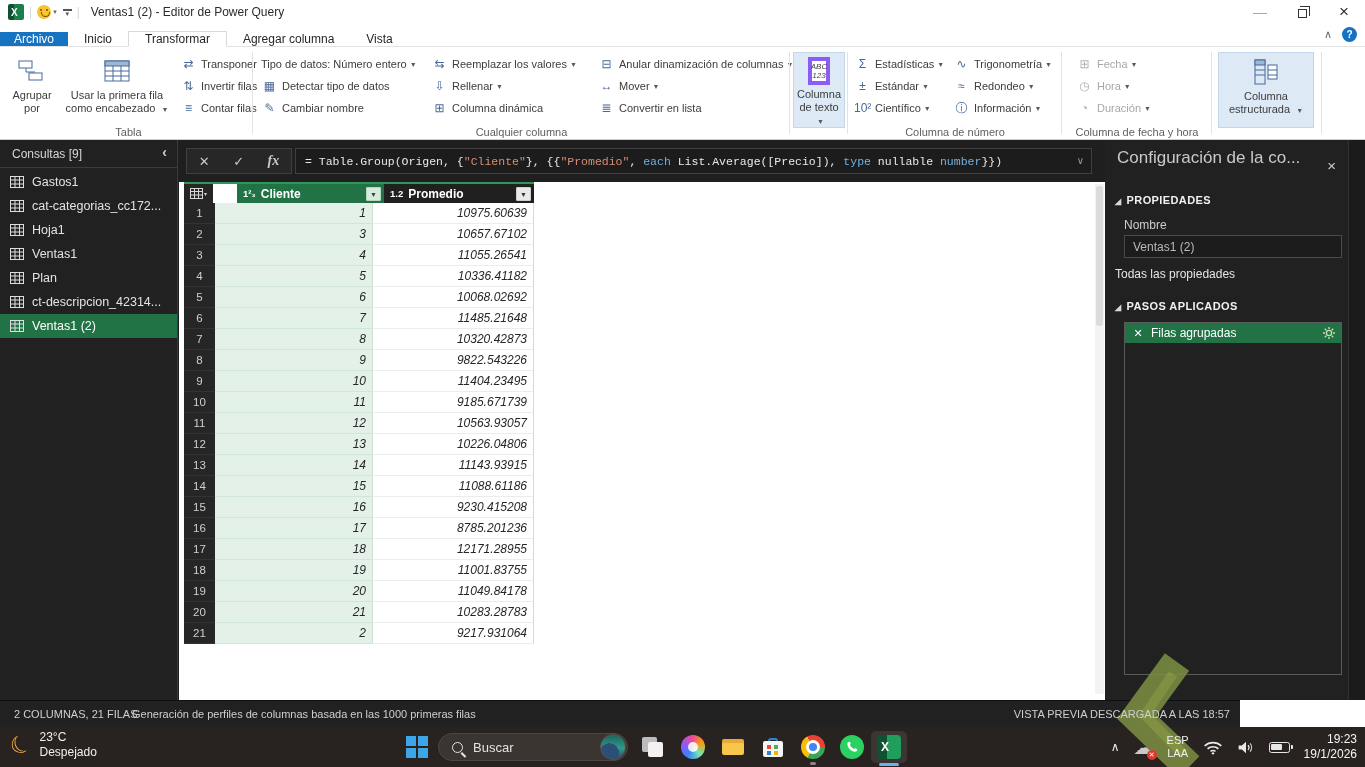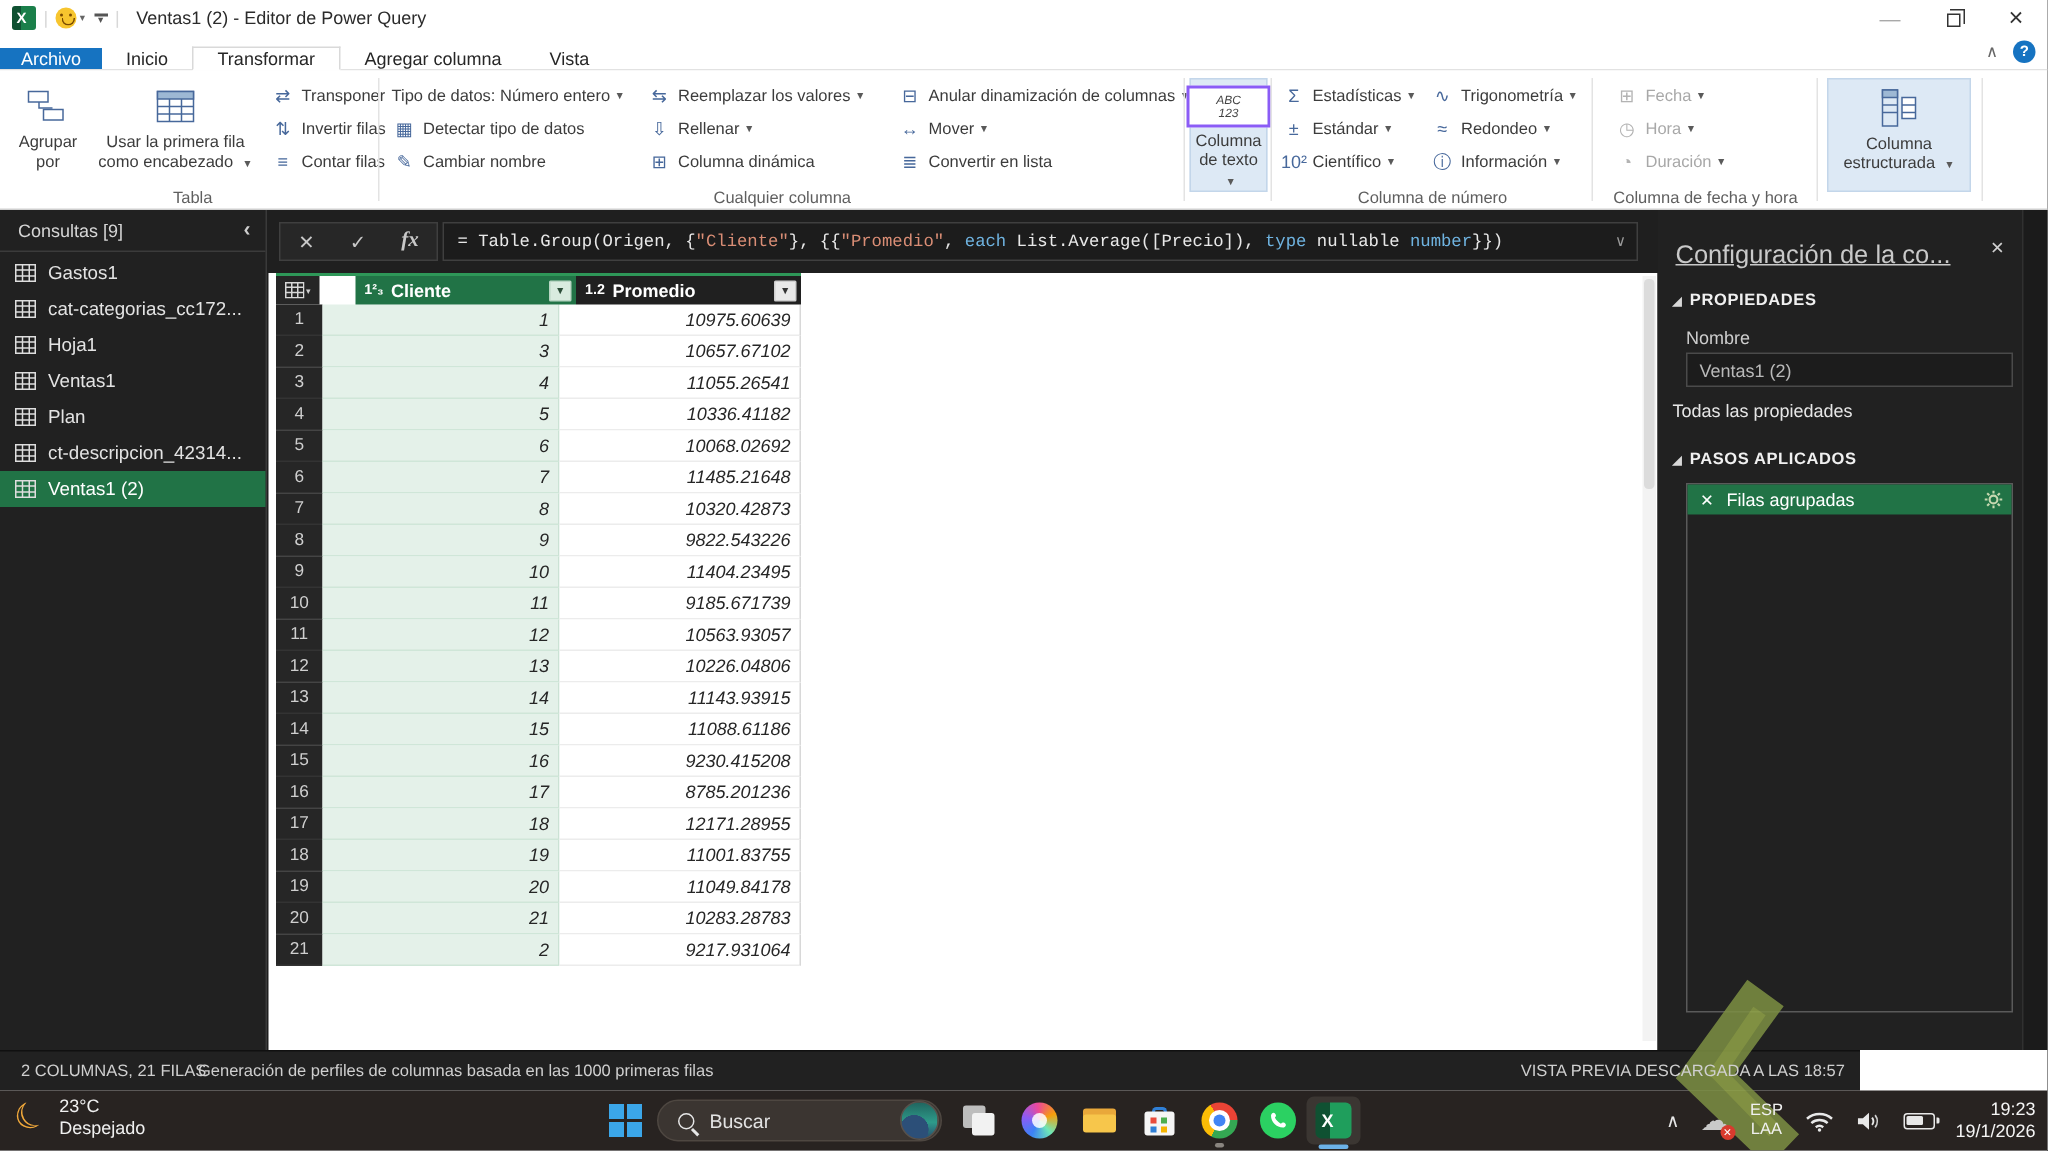--- a/index.html
+++ b/index.html
@@ -43,21 +43,21 @@
   .big-btn { position:absolute; top:5px; height:76px; display:flex; flex-direction:column; align-items:center; justify-content:flex-start; text-align:center; font-size:11px; color:#3c3c3c; padding-top:4px; }
   .big-btn.hl { background:#dde9f5; border:1px solid #c3d6ea; }
   .big-btn .bico { height:30px; display:flex; align-items:center; justify-content:center; margin-bottom:3px; }
   .big-btn .blabel { line-height:13px; }
   .dd { font-size:7px; color:#5a5a5a; margin-left:3px; }
   .scol { position:absolute; top:6px; }
   .sbtn { height:22px; display:flex; align-items:center; font-size:11px; color:#3c3c3c; white-space:nowrap; }
   .sbtn .sico { width:17px; text-align:center; margin-right:4px; font-size:12px; color:#47689b; font-style:normal; flex:none; }
   .sbtn.disabled { color:#a8a8a8; }
   .sbtn.disabled .sico { color:#b3b3b3; }
-  .abc123 { width:56px; height:28px; border:2px solid #8b5cf6; background:#fff; display:flex; flex-direction:column; align-items:center; justify-content:center; font-size:8px; color:#444; line-height:9px; font-style:normal; }
+  .abc123 { width:22px; height:28px; border:4px solid #8b5cf6; background:#fff; display:flex; flex-direction:column; align-items:center; justify-content:center; font-size:8px; color:#444; line-height:9px; font-style:normal; }
   .ico-svg { display:inline-block; }
 
   
   #main { position:absolute; left:0; top:140px; width:1365px; height:560px; background:#1f1f1f; }
 
   
   #sidebar { position:absolute; left:0; top:0; width:178px; height:560px; background:#212121; border-right:1px solid #3a3a3a; }
   #queries-header { position:absolute; left:0; top:0; width:100%; height:28px; border-bottom:1px solid #3b3b3b; }
   #queries-header .qh-label { position:absolute; left:12px; top:7px; font-size:12px; color:#d6d6d6; }
   #queries-header .qh-collapse { position:absolute; right:10px; top:4px; font-size:14px; color:#cfcfcf; font-weight:bold; }
@@ -94,21 +94,21 @@
   .ch-promedio { width:161px; background:#202020; }
   .ch-promedio .fbtn { background:#e9e9e9; color:#333; border:1px solid #cfcfcf; }
   .grow { display:flex; height:21px; }
   .gnum { width:31px; background:#262626; color:#cfcfcf; font-size:11.5px; display:flex; align-items:center; justify-content:center; border-bottom:1px solid #333333; }
   .gc1 { width:158px; background:#e4f1e9; border-bottom:1px solid #cfe6d8; border-right:1px solid #cbe2d4; }
   .gc2 { width:161px; background:#ffffff; border-bottom:1px solid #ececec; border-right:1px solid #d8d8d8;padding-left:48px; }
   .gc1,.gc2 { font-size:12px; font-style:italic; color:#262626; display:flex; align-items:center; justify-content:flex-end; padding-right:6px; }
 
   
   #settings { position:absolute; left:1105px; top:0; width:243px; height:560px; background:#212121; }
-  #settings-title { position:absolute; left:12px; top:20px; font-size:17px; color:#c9c9c9;text-decoration:underline; }
+  #settings-title { position:absolute; left:12px; top:8px; font-size:17px; color:#c9c9c9; }
   #settings-close { position:absolute; right:12px; top:17px; font-size:15px; color:#cfcfcf; }
   .sec-head { position:absolute; left:10px; font-size:11px; font-weight:bold; color:#f0f0f0; letter-spacing:.4px; }
   .sec-head .tri { font-size:8px; margin-right:5px; color:#d8d8d8; }
   #prop-name-label { position:absolute; left:19px; top:78px; font-size:12px; color:#cdcdcd; }
   #prop-name-input { position:absolute; left:19px; top:95px; width:218px; height:23px; background:#1c1c1c; border:1px solid #4a4a4a; color:#b9b9b9; font-size:12px; display:flex; align-items:center; padding-left:8px; }
   #prop-all { position:absolute; left:10px; top:127px; font-size:12px; color:#e6e6e6; }
   #steps-box { position:absolute; left:19px; top:182px; width:218px; height:353px; border:1px solid #5a5a5a; }
   .step-row { height:20px; display:flex; align-items:center; font-size:12px; color:#d9d9d9; position:relative; }
   .step-row .sx { width:26px; text-align:center; font-size:11px; color:#fff; }
   .step-row.selected { background:#217346; color:#fff; }

